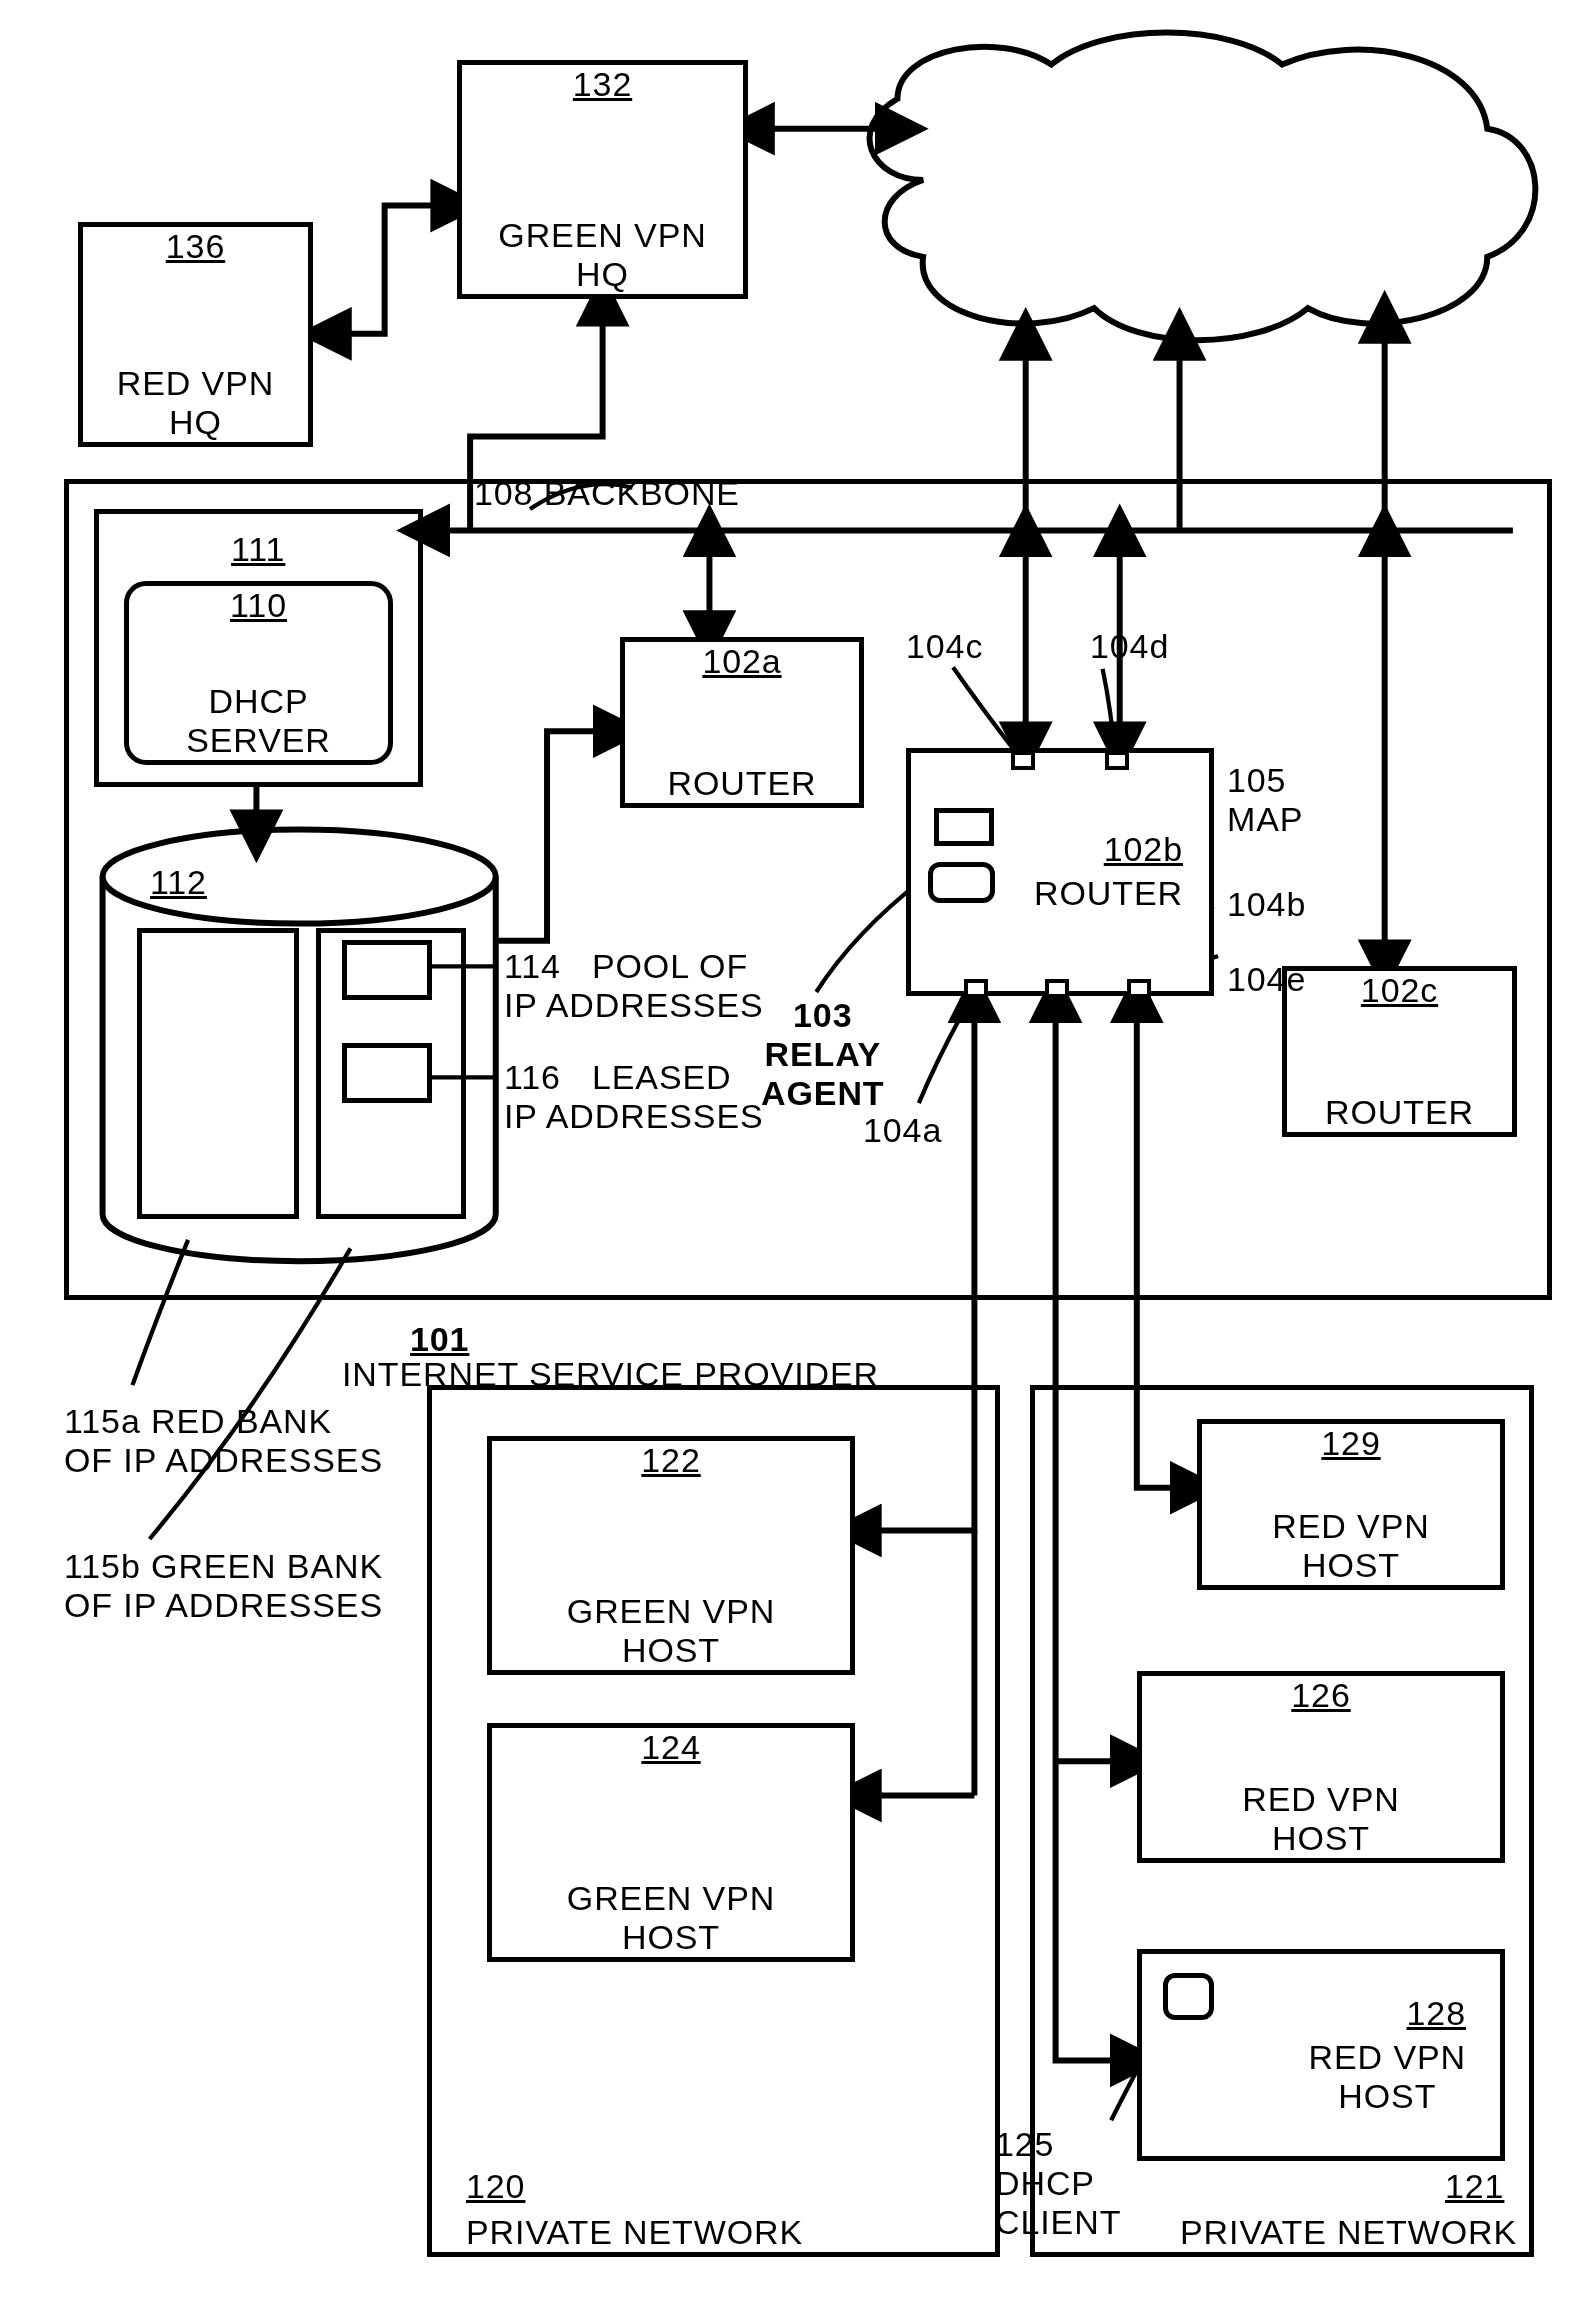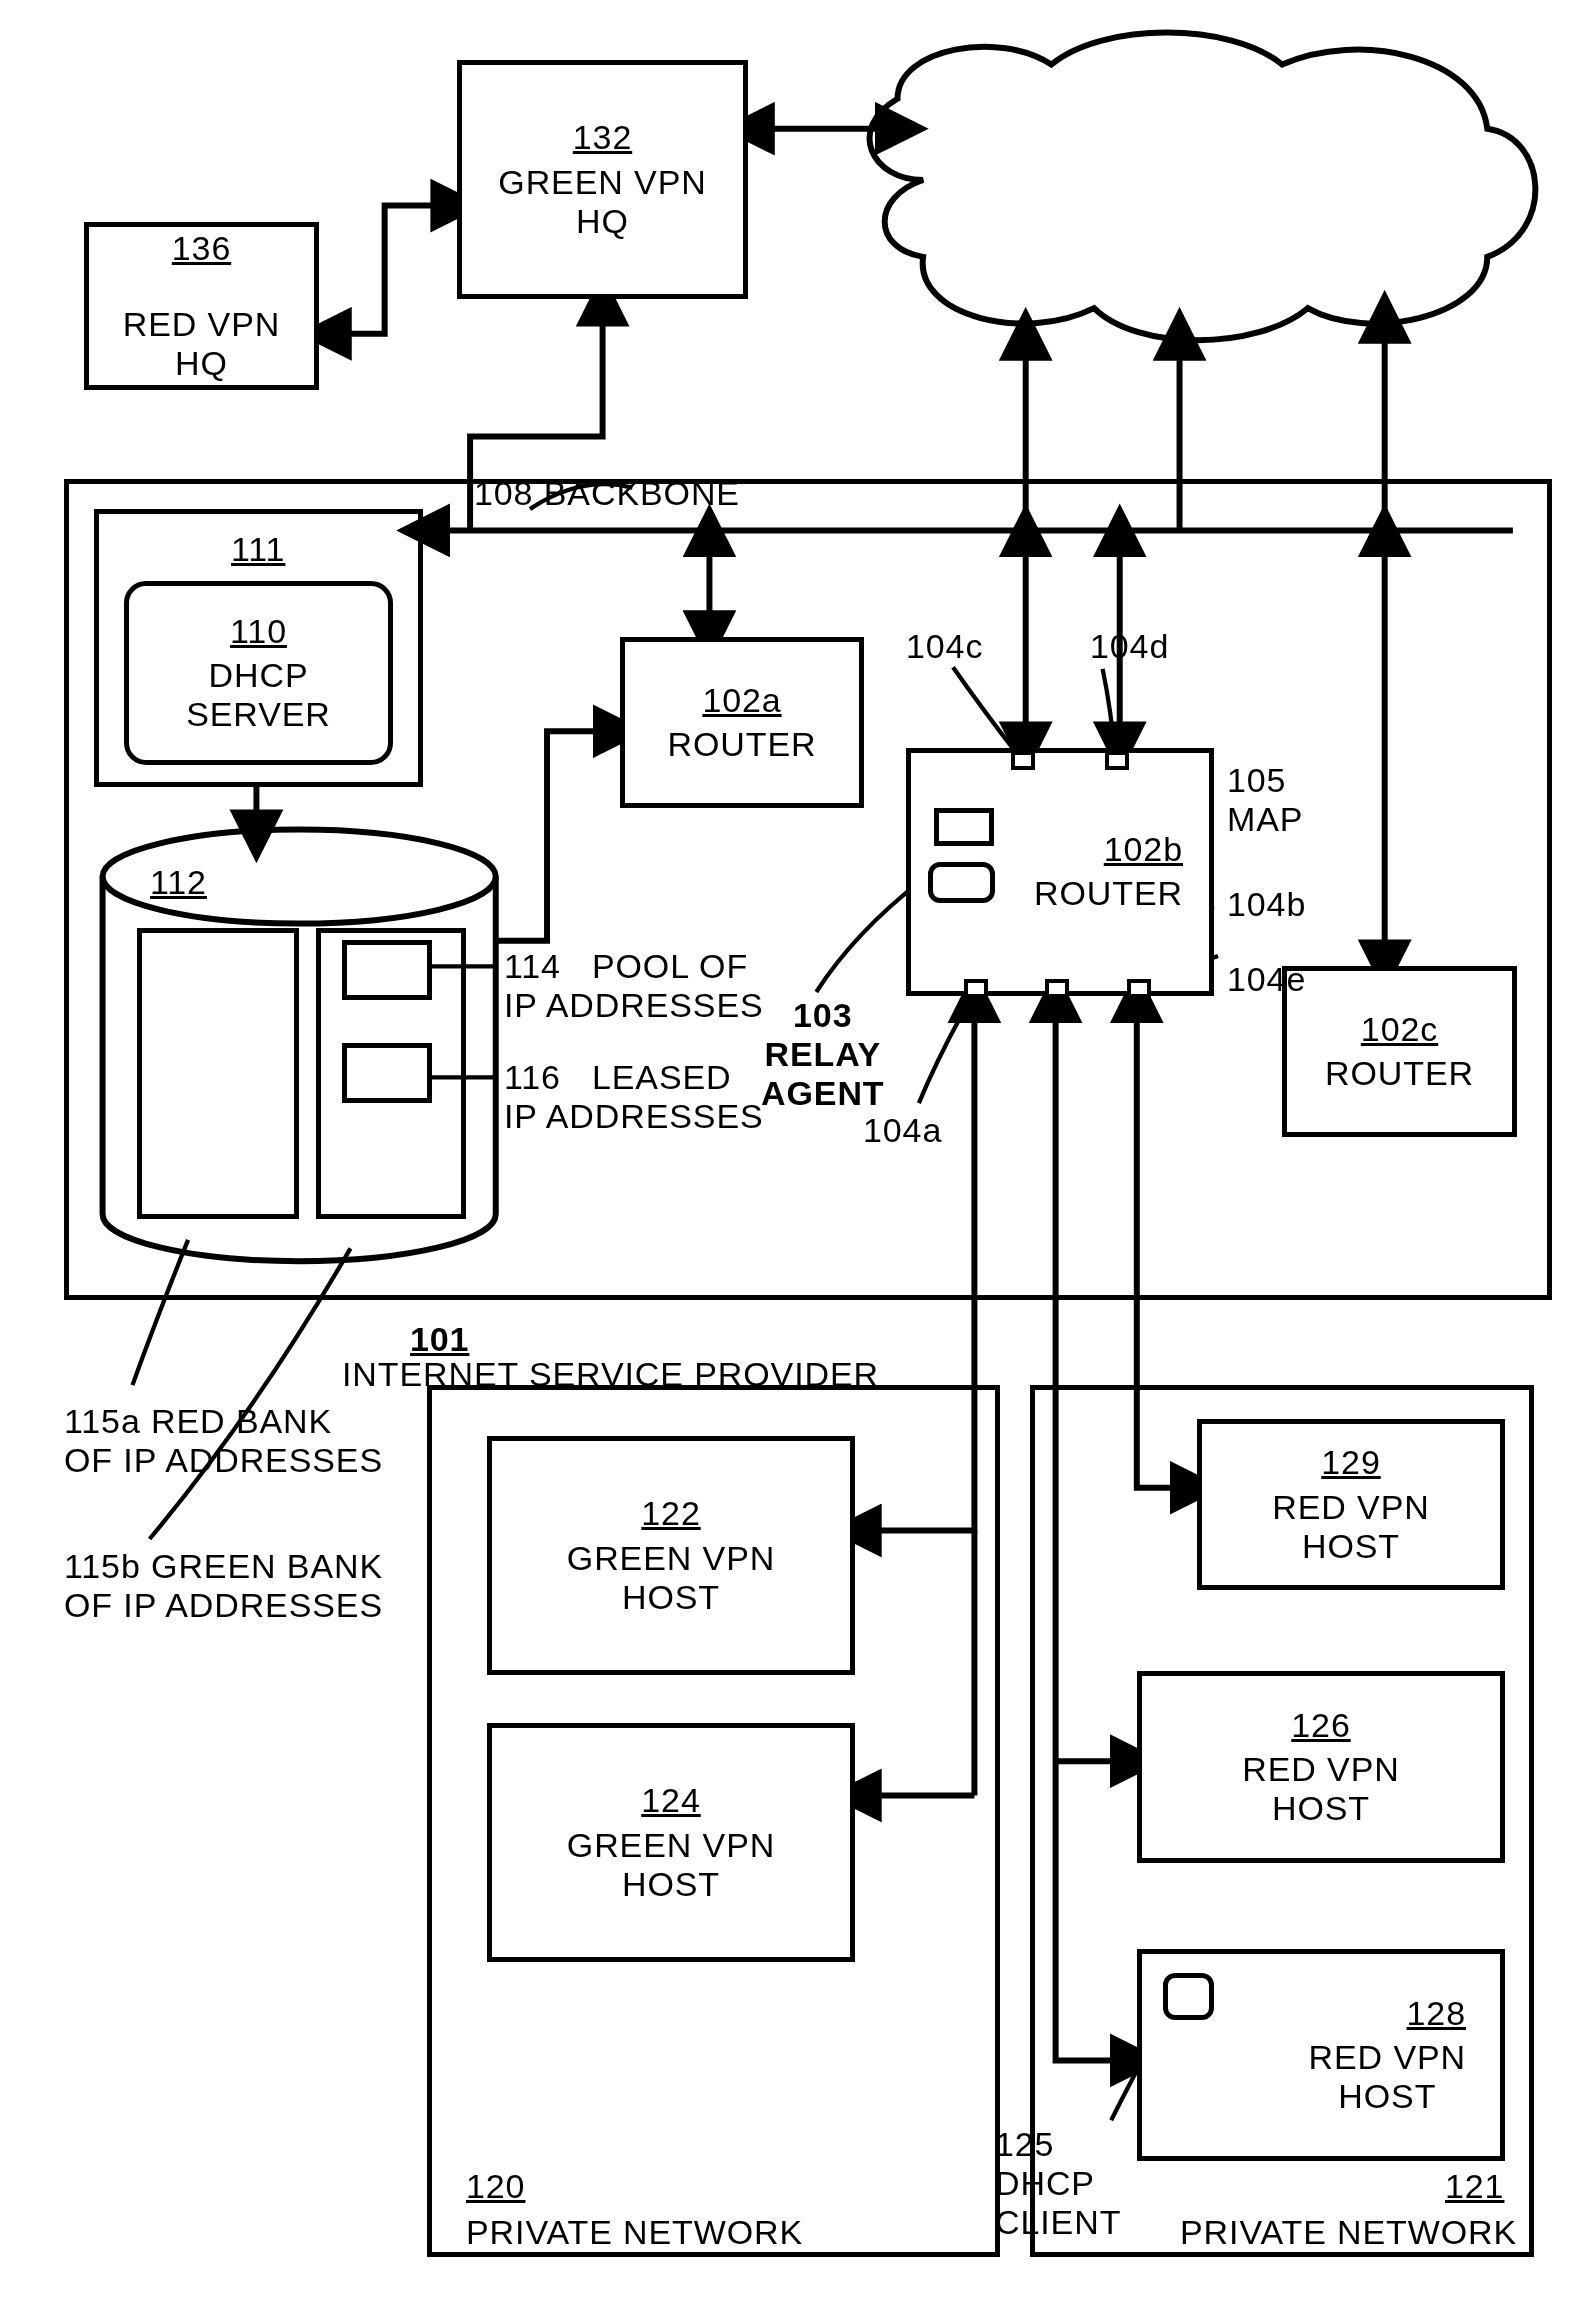--- a/index.html
+++ b/index.html
@@ -15,21 +15,21 @@
     inset: 0;
   }
   .box {
     position: absolute;
     border: 5.1px solid #000;
     background: #fff;
     text-align: center;
     display: flex;
     flex-direction: column;
     align-items: center;
-    justify-content: center;
+    justify-content: space-between;
     font-size: 34px;
     font-weight: 400;
     letter-spacing: 0.9px;
   }
   .box .ref { text-decoration: underline; margin-bottom: 5.1px; }
   .container {
     position: absolute;
     border: 5.1px solid #000;
   }
   .label {
@@ -131,21 +131,21 @@
   <path d="M1140,2100 L1000,2100" stroke="#000" stroke-width="7" fill="none" marker-end="url(#ah)"></path>
   <path d="M1140,1790 L1140,2100" stroke="#000" stroke-width="7" fill="none"></path>
 
   <path d="M1235,1165 L1235,2410 L1330,2410" stroke="#000" stroke-width="7" fill="none" marker-start="url(#ah)" marker-end="url(#ah)"></path>
   <path d="M1235,2060 L1330,2060" stroke="#000" stroke-width="7" fill="none" marker-end="url(#ah)"></path>
 
   <path d="M1330,1165 L1330,1740 L1400,1740" stroke="#000" stroke-width="7" fill="none" marker-start="url(#ah)" marker-end="url(#ah)"></path>
 
 </svg>
 
-<div class="box" style="left:84px; top:222px; width:235px; height:168px;gap:32px;">
+<div class="box" style="left:78px; top:222px; width:235px; height:225px;gap:32px;">
   <span class="ref">136</span>
   <span>RED VPN<br>HQ</span>
 </div>
 
 <div class="box" style="left:457px; top:60px; width:291px; height:239px;">
   <span class="ref">132</span>
   <span>GREEN VPN<br>HQ</span>
 </div>
 
 

